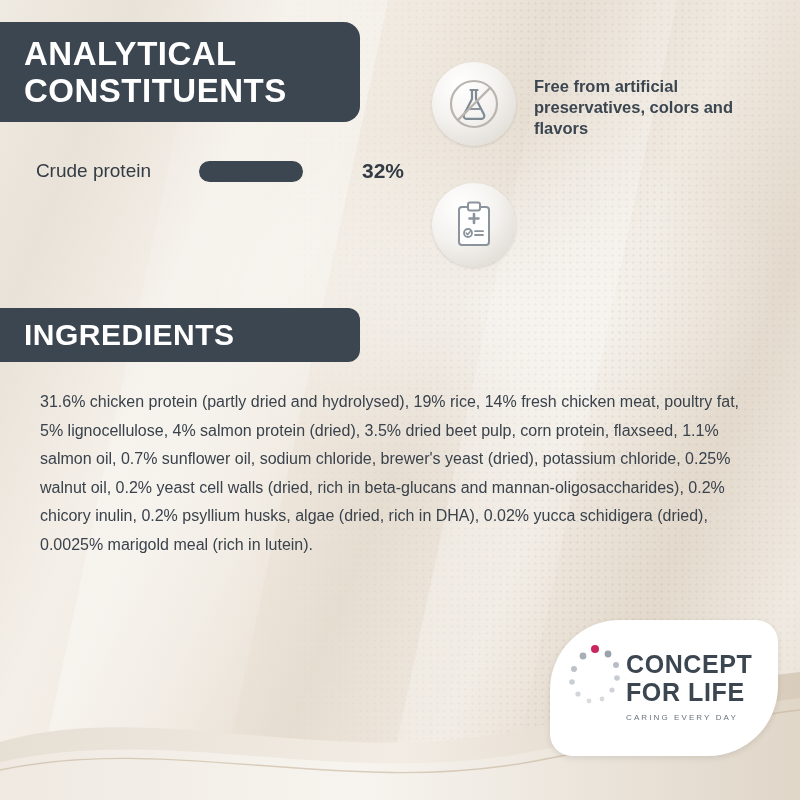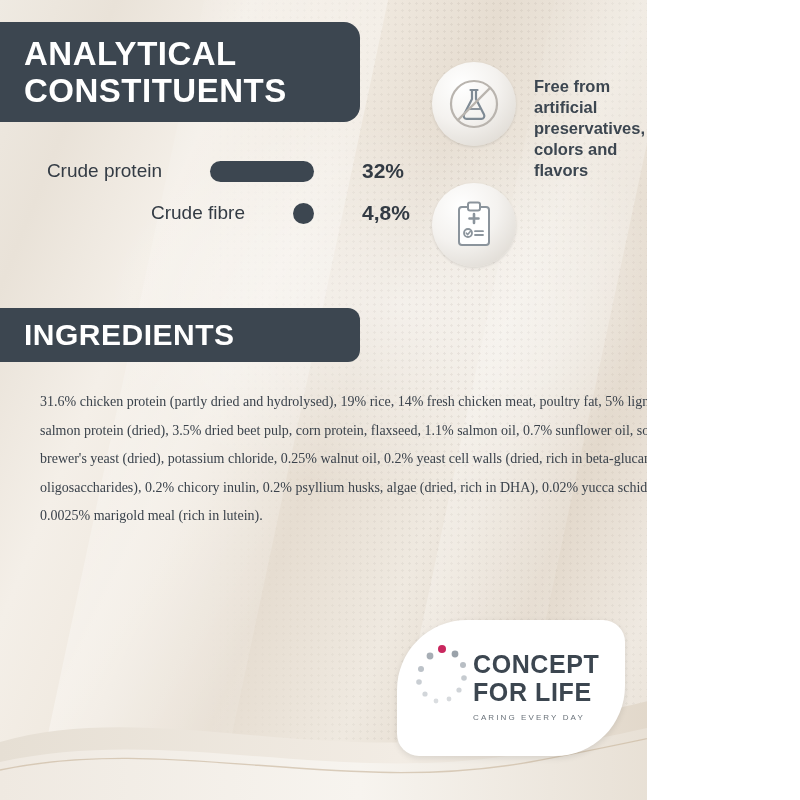--- a/index.html
+++ b/index.html
@@ -3,21 +3,21 @@
 <meta charset="utf-8">
 <style>
   * { box-sizing: border-box; margin: 0; padding: 0; }
   html, body {
     width: 800px; height: 800px;
     font-family: "Liberation Sans", sans-serif;
     overflow: hidden;
   }
   #page {
     position: relative;
-    width: 647px; height: 800px;
+    width: 800px; height: 800px;
     background:
       radial-gradient(ellipse 480px 300px at 62% 38%, rgba(255,255,255,0.55) 0%, rgba(255,255,255,0.0) 62%),
       linear-gradient(112deg,
         #efeae2 0%,
         #e9e2d8 12%,
         #f4efe8 26%,
         #efe8de 40%,
         #e6ddd1 52%,
         #efe9e0 66%,
         #e3d9cc 80%,
@@ -77,21 +77,21 @@
   .arow { display: flex; align-items: center; justify-content: flex-end; height: 42px; gap: 38px; }
   .arow .label {
     font-size: 19px; color: #333b44; font-weight: normal;
     white-space: nowrap; margin-right: 10px;
   }
   .arow .bar {
     height: 21px; border-radius: 11px; background: #3c4650;
   }
   .arow .val {
     font-size: 21px; font-weight: bold; color: #333b44;
-    margin-left: 10px; min-width: 62px; text-align: left;
+    margin-left: 21px; min-width: 62px; text-align: left;
   }
 
   
   .feature { position: absolute; display: flex; align-items: flex-start; }
   #feat-1 { left: 432px; top: 62px; }
   #feat-2 { left: 432px; top: 183px; }
   .disc {
     width: 84px; height: 84px; border-radius: 50%;
     background: radial-gradient(circle at 35% 28%, #ffffff 0%, #f4f2ef 45%, #e3dfd9 78%, #d6d1c9 100%);
     box-shadow: 0 1px 3px rgba(0,0,0,.12);
@@ -106,24 +106,23 @@
     color: #3c4650;
     max-width: 230px;
     padding-top: 14px;
   }
   #feat-2 .txt { padding-top: 4px; }
 
   
   #ingredients-body {
     position: absolute;
     left: 40px; top: 388px; width: 720px;
-    font-size: 14px;
+    font-size: 16px;
     line-height: 28.5px;
     color: #3a424b;
-    font-family: Liberation Serif, serif;
   }
 
   
   #logo { position: absolute; right: 22px; bottom: 44px; width: 228px; height: 136px; }
   #logo .shape {
     position: absolute; inset: 0;
     background: #ffffff;
     border-radius: 70px 22px 70px 22px;
     box-shadow: 0 2px 6px rgba(0,0,0,.10);
   }
@@ -169,25 +168,20 @@
 
   <div id="analytical">
 
     <div class="arow">
       <span class="label">Crude protein</span>
       <span class="bar" style="width:104px"></span>
       <span class="val">32%</span>
     </div>
 
 
-    <div class="arow">
-      <span class="label">Crude fibre</span>
-      <span class="bar" style="width:21px"></span>
-      <span class="val">4,8%</span>
-    </div>
 
   </div>
 
   <div class="feature" id="feat-1">
     <div class="disc">
       <svg width="56" height="56" viewBox="0 0 56 56">
         <circle cx="28" cy="28" r="23" fill="none" stroke="#b9b4ae" stroke-width="2.2"></circle>
         <path d="M24.5 14 h7 M26 14 v9 l-8 15.5 a3 3 0 0 0 2.7 4.4 h14.6 a3 3 0 0 0 2.7 -4.4 L30 23 v-9" fill="none" stroke="#7e8a94" stroke-width="2.2" stroke-linejoin="round" stroke-linecap="round"></path>
         <path d="M21.5 33 h13" fill="none" stroke="#7e8a94" stroke-width="1.8"></path>
         <line x1="12" y1="44" x2="44" y2="12" stroke="#b9b4ae" stroke-width="2.4"></line>

